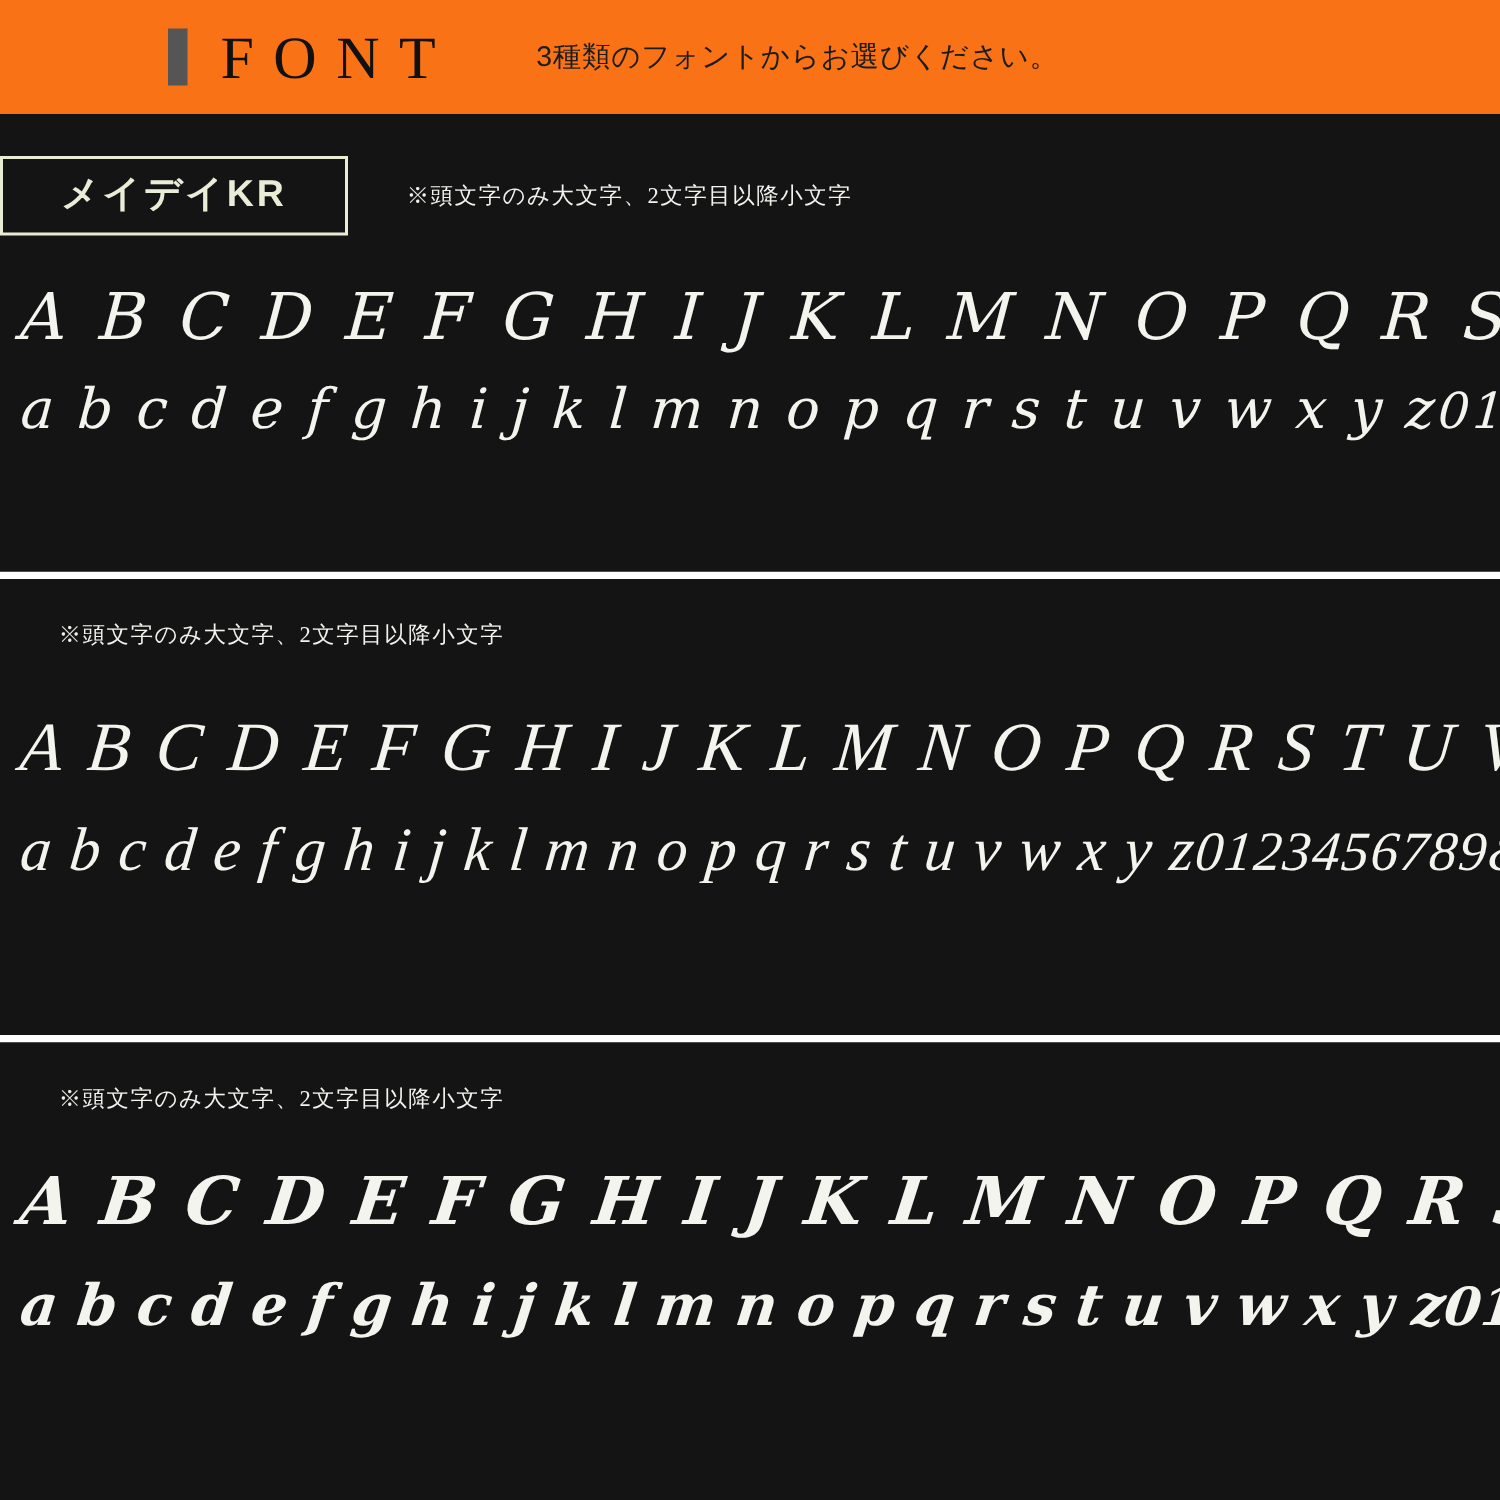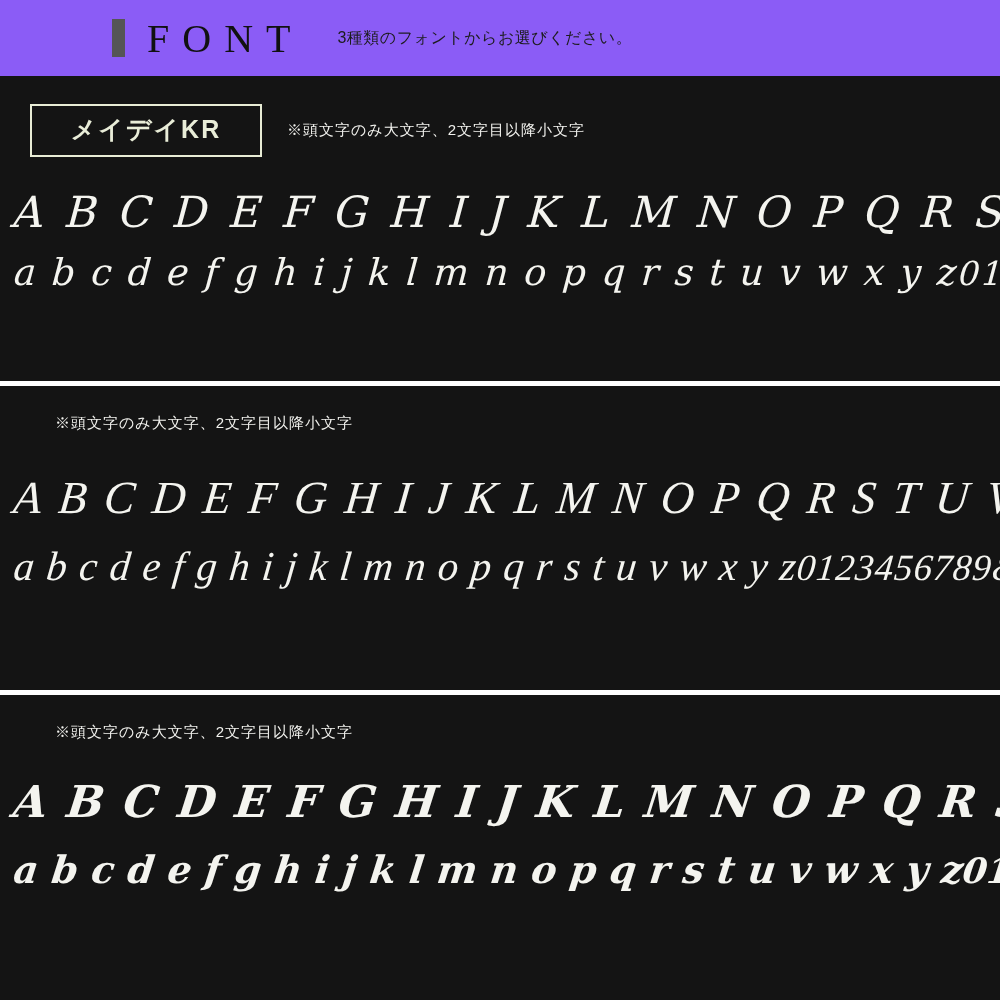--- a/index.html
+++ b/index.html
@@ -15,21 +15,21 @@
     height: 1000px;
     background: #141414;
     position: relative;
     display: flex;
     flex-direction: column;
   }
 
   
   .header {
     height: 76px;
-    background: #8b5cf6;
+    background: #f97316;
     display: flex;
     align-items: center;
     padding-left: 112px;
     flex: none;
   }
   .header-bar {
     width: 13px;
     height: 38px;
     background: #555555;
     margin-right: 22px;
@@ -38,22 +38,22 @@
   .header-title {
     font-family: "Liberation Serif", serif;
     font-size: 40px;
     letter-spacing: 13px;
     color: #111111;
     font-weight: 400;
     line-height: 1;
     padding-top: 2px;
   }
   .header-sub {
-    margin-left: 34px;
-    font-size: 16px;
+    margin-left: 54px;
+    font-size: 19px;
     color: #1c1c1c;
     letter-spacing: 0.5px;
     white-space: nowrap;
   }
 
   
   .sections {
     flex: 1;
     display: flex;
     flex-direction: column;
@@ -67,42 +67,42 @@
   }
   .divider {
     height: 5px;
     background: #ffffff;
     flex: none;
   }
 
   .sec-head {
     display: flex;
     align-items: center;
-    padding-left: 30px;
   }
   .name-box {
     border: 2px solid #e8ecd5;
     padding: 11px 18px 13px 18px;
     min-width: 232px;
     text-align: center;
   }
   .name-box span {
     font-size: 25px;
     font-weight: bold;
     color: #e9edd8;
     letter-spacing: 2px;
     line-height: 1;
     white-space: nowrap;
   }
   .note {
-    margin-left: 25px;
+    margin-left: 39px;
     font-size: 15px;
     color: #f2f2ee;
     letter-spacing: 1px;
     white-space: nowrap;
+    font-family: Liberation Serif, serif;
   }
 
   
   .specimen {
     padding: 0 14px;
     color: #f4f4ef;
     white-space: nowrap;
   }
   .row-upper {
     display: flex;

